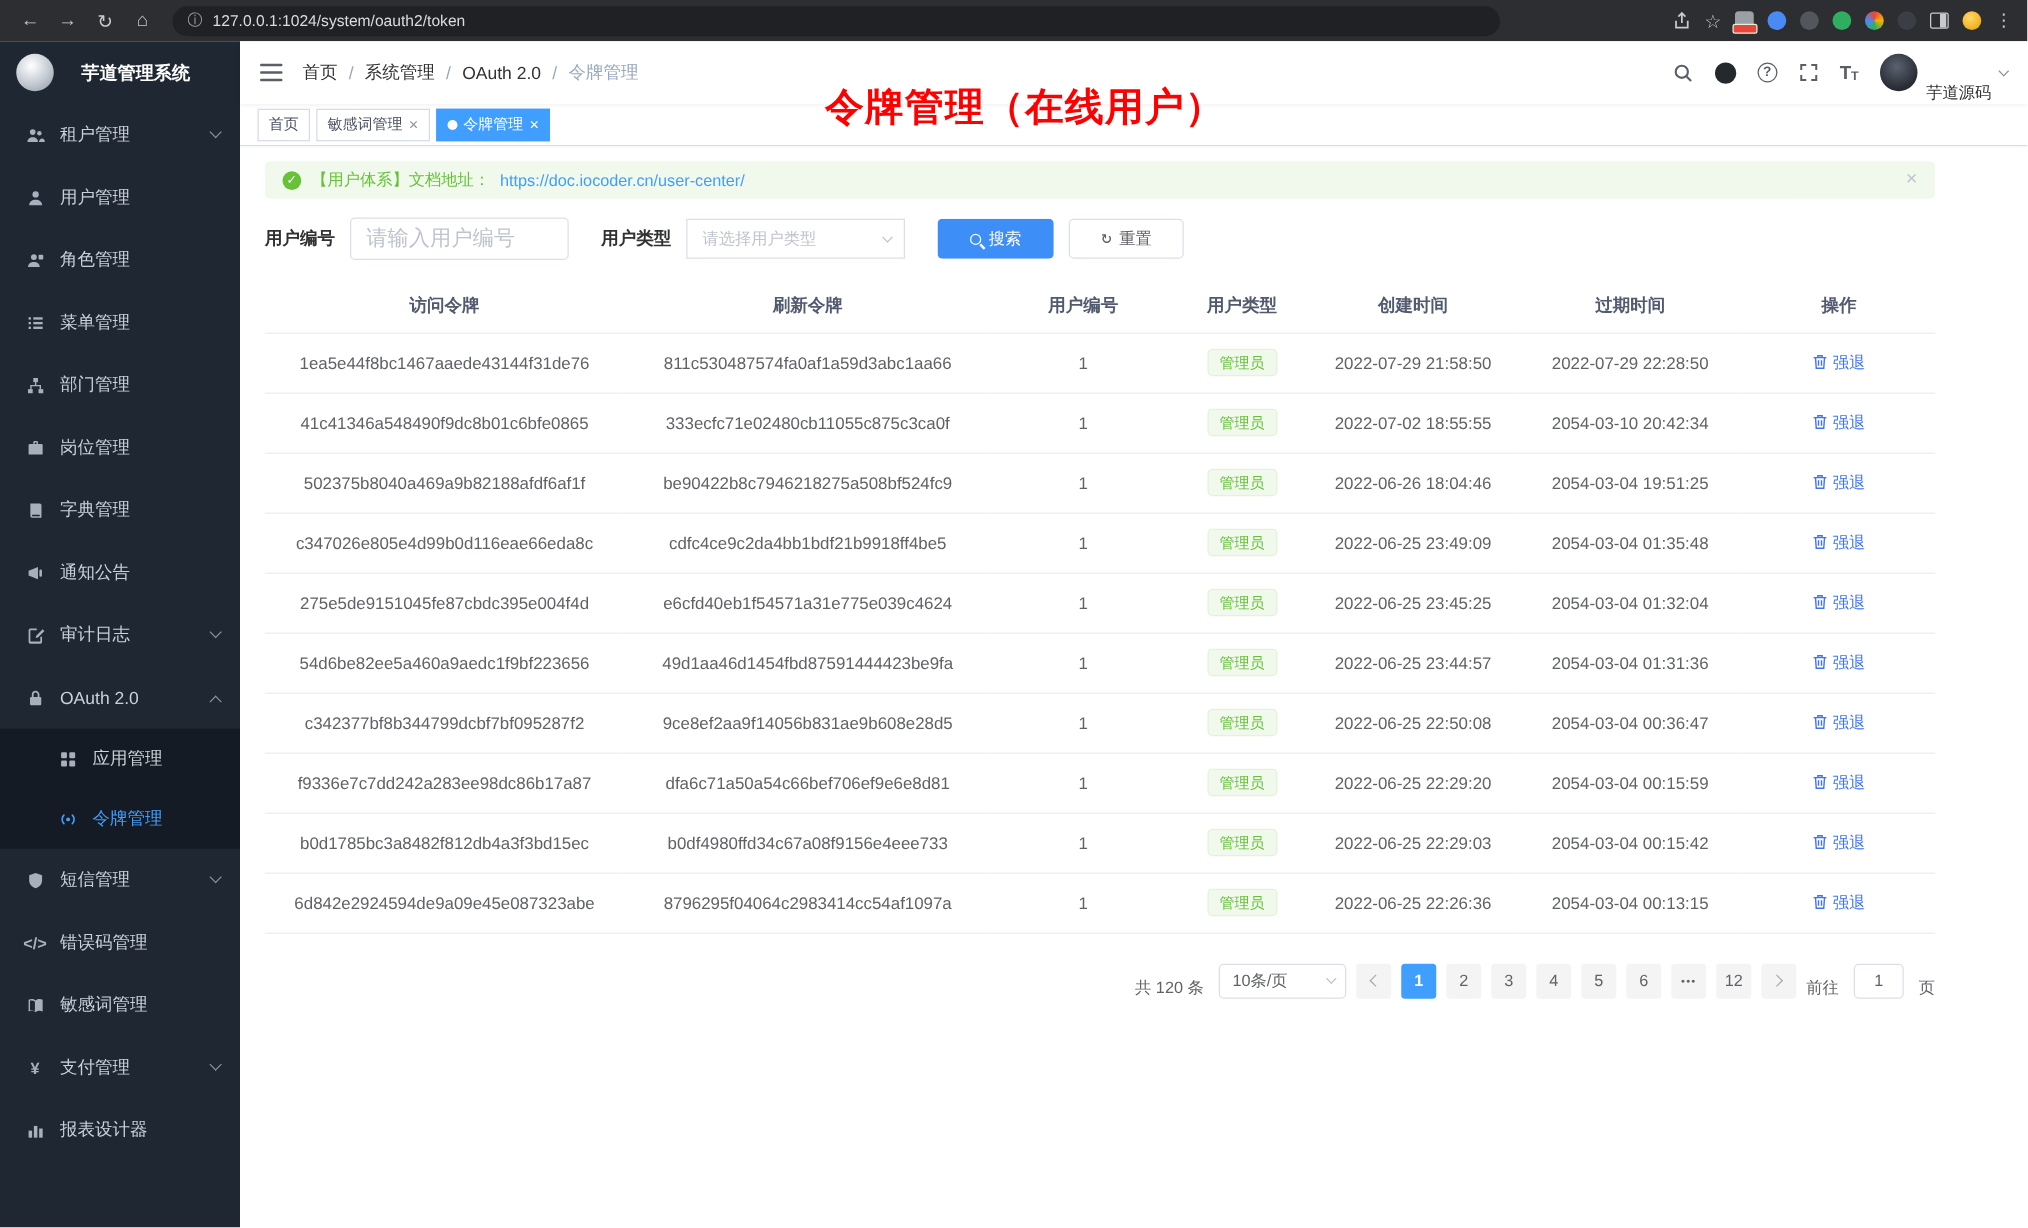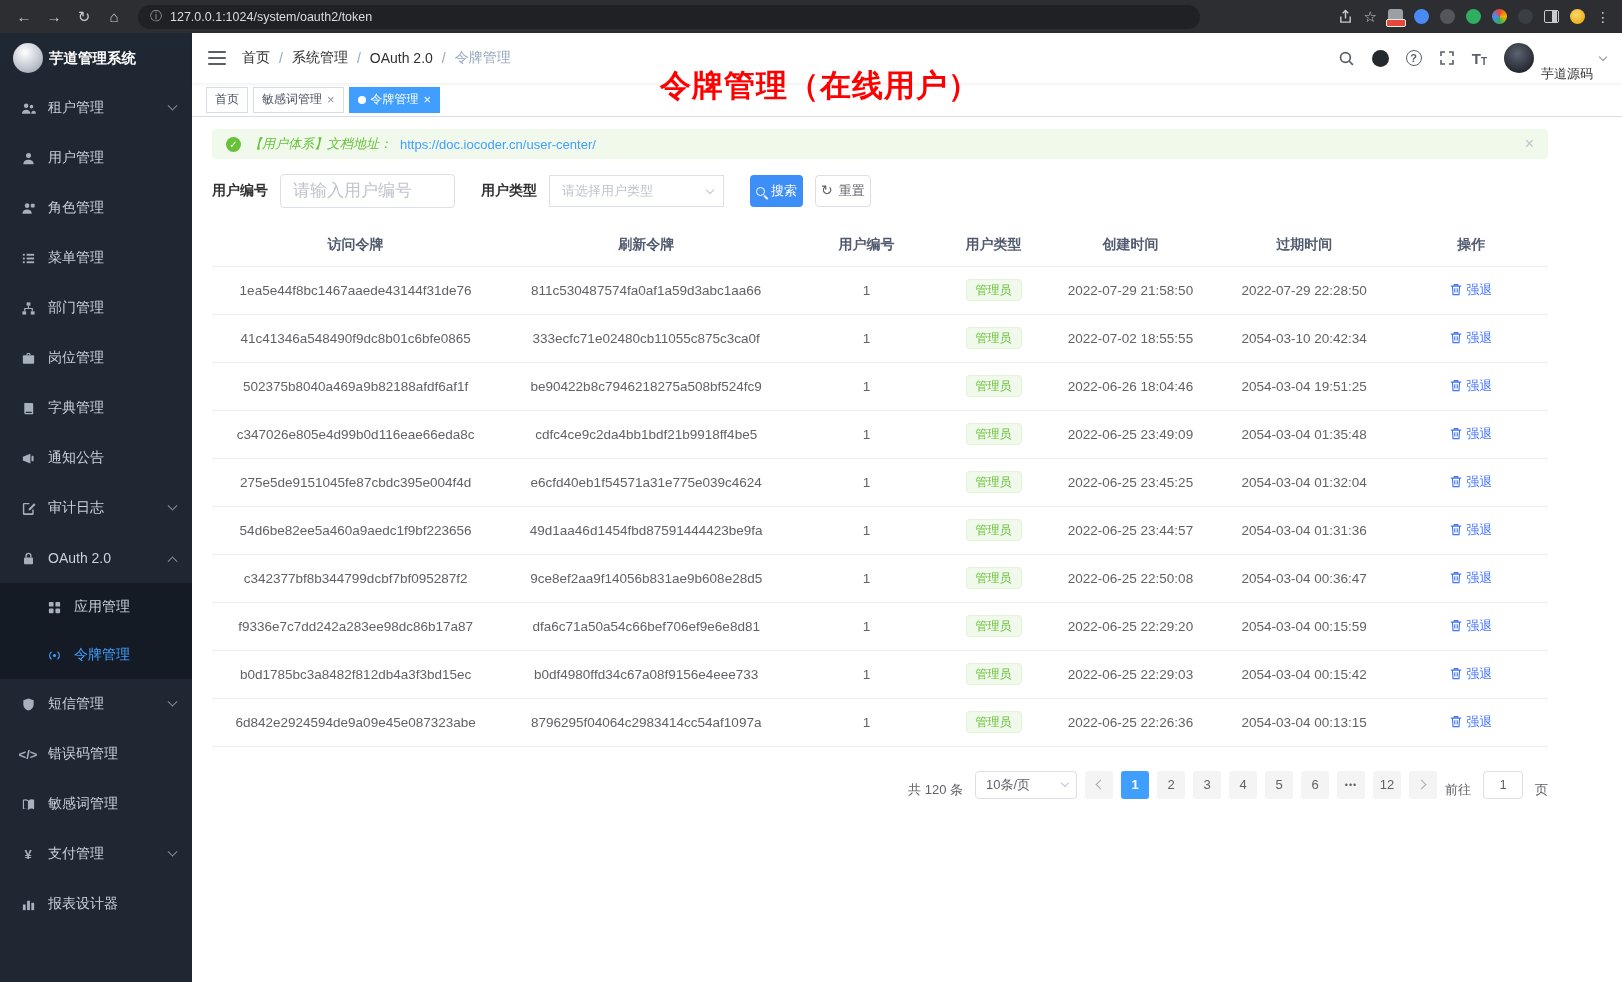--- a/index.html
+++ b/index.html
@@ -17,21 +17,21 @@
   .ext .badge { position:absolute; right:-3px; bottom:-3px; width:8px; height:8px; background:#e8453c; border-radius:2px; }
   .split { width:15px; height:13px; border:1.5px solid #c8cacd; border-radius:2px; position:relative; }
   .split::after { content:""; position:absolute; top:0; bottom:0; left:55%; width:40%; background:#c8cacd; }
   .shareicon svg, .bnav svg { display:block; }
 
   
   .app { display:flex; height:949px; }
 
   
   .sidebar { width:192px; background:#1f2733; flex-shrink:0; color:#c9d1d9; display:flex; flex-direction:column; }
-  .logo { height:50px; display:flex; align-items:center; gap:6px; padding:0 13px; flex-shrink:0; }
+  .logo { height:50px; display:flex; align-items:center; gap:22px; padding:0 13px; flex-shrink:0; }
   .logo-img { width:30px; height:30px; border-radius:50%; background:radial-gradient(circle at 40% 32%, #ffffff, #c3c9d1 55%, #8f959e); flex-shrink:0; }
   .logo-title { color:#fff; font-weight:bold; font-size:14.5px; white-space:nowrap; }
   .menu { flex:1; overflow:hidden; }
   .mitem { height:50px; display:flex; align-items:center; padding:0 16px 0 20px; gap:12px; font-size:14px; cursor:pointer; white-space:nowrap; }
   .mi { width:16px; display:flex; justify-content:center; align-items:center; color:#a7b1bd; flex-shrink:0; font-size:13px; font-weight:bold; }
   .mi svg { width:15px; height:15px; display:block; }
   .chev { margin-left:auto; width:7px; height:7px; border-right:1.5px solid #8a93a0; border-bottom:1.5px solid #8a93a0; transform:rotate(45deg) translate(-2px,-2px); }
   .chev.up { transform:rotate(-135deg) translate(-2px,-2px); }
   .submenu { background:#151b24; }
   .smitem { height:48px; display:flex; align-items:center; padding-left:46px; gap:12px; font-size:14px; cursor:pointer; white-space:nowrap; }
@@ -65,31 +65,31 @@
   .tag { height:26px; border:1px solid #d8dce5; padding:0 8px; display:flex; align-items:center; gap:5px; font-size:12px; color:#495060; cursor:pointer; background:#fff; }
   .tag .x { color:#90939c; font-size:13px; line-height:1; cursor:pointer; }
   .tag.active { background:#409eff; border-color:#409eff; color:#fff; }
   .tag.active .x { color:#fff; }
   .tdot { width:8px; height:8px; border-radius:50%; background:#fff; }
 
   .content { flex:1; padding:12px 74px 0 20px; min-width:0; }
 
   .alert { height:30px; background:#f0f9eb; border-radius:4px; display:flex; align-items:center; padding:0 14px; gap:8px; }
   .alert-check { width:15px; height:15px; border-radius:50%; background:#67c23a; color:#fff; font-size:10px; display:flex; align-items:center; justify-content:center; flex-shrink:0; }
-  .alert-text { font-size:13px; color:#67c23a;font-style:italic; }
+  .alert-text { font-size:13px; color:#67c23a; }
   .alert-link { font-size:13px; color:#409eff; cursor:pointer; }
   .alert-close { margin-left:auto; color:#c0c4cc; font-size:16px; cursor:pointer; line-height:1; }
 
   .filters { margin-top:15px; display:flex; align-items:center; }
   .flabel { font-size:14px; font-weight:bold; color:#303133; margin-right:12px; white-space:nowrap; }
   .finput { width:175px; height:32px; border:1px solid #dcdfe6; border-radius:4px; padding:16px 12px; font-size:17px; color:#606266; outline:none; margin-right:26px; font-family:inherit; }
   .finput::placeholder { color:#bfc4cc; }
   .fselect { width:175px; height:32px; border:1px solid #dcdfe6; border-radius:0; padding:0 10px 0 12px; display:flex; align-items:center; justify-content:space-between; color:#bfc4cc; font-size:13px; cursor:pointer; margin-right:26px; background:#fff; }
   .scaret { width:6px; height:6px; border-right:1.5px solid #c0c4cc; border-bottom:1.5px solid #c0c4cc; transform:rotate(45deg); margin-top:-3px; }
-  .btn { height:32px; border-radius:4px; padding:0 5px; font-size:13px; display:inline-flex; align-items:center; gap:6px; cursor:pointer; border:1px solid transparent; font-family:Liberation Serif, serif; }
+  .btn { height:32px; border-radius:4px; padding:0 25px; font-size:13px; display:inline-flex; align-items:center; gap:6px; cursor:pointer; border:1px solid transparent; font-family:Liberation Mono, monospace; }
   .btn.primary { background:#3e8ef7; color:#fff; margin-right:12px; }
   .btn.plain { background:#fff; border-color:#dcdfe6; color:#606266; }
   .mag { width:9px; height:9px; border:1.6px solid currentColor; border-radius:50%; position:relative; }
   .mag::after { content:""; position:absolute; width:1.6px; height:5px; background:currentColor; left:8px; top:7px; transform:rotate(-45deg); }
   .rfs { font-size:14px; line-height:1; }
 
   table { margin-top:16px; width:100%; border-collapse:collapse; table-layout:fixed; }
   thead th { height:42px; font-size:14px; font-weight:bold; color:#515a6e; text-align:center; border-bottom:1px solid #ebeef5; background:#fff; }
   tbody td { height:48px; font-size:13.5px; color:#606266; text-align:center; border-bottom:1px solid #ebeef5; overflow:hidden; white-space:nowrap; }
   .badge { display:inline-block; background:#f0f9eb; border:1px solid #e1f3d8; color:#67c23a; font-size:12px; padding:3px 9px; border-radius:4px; line-height:1.2; }

